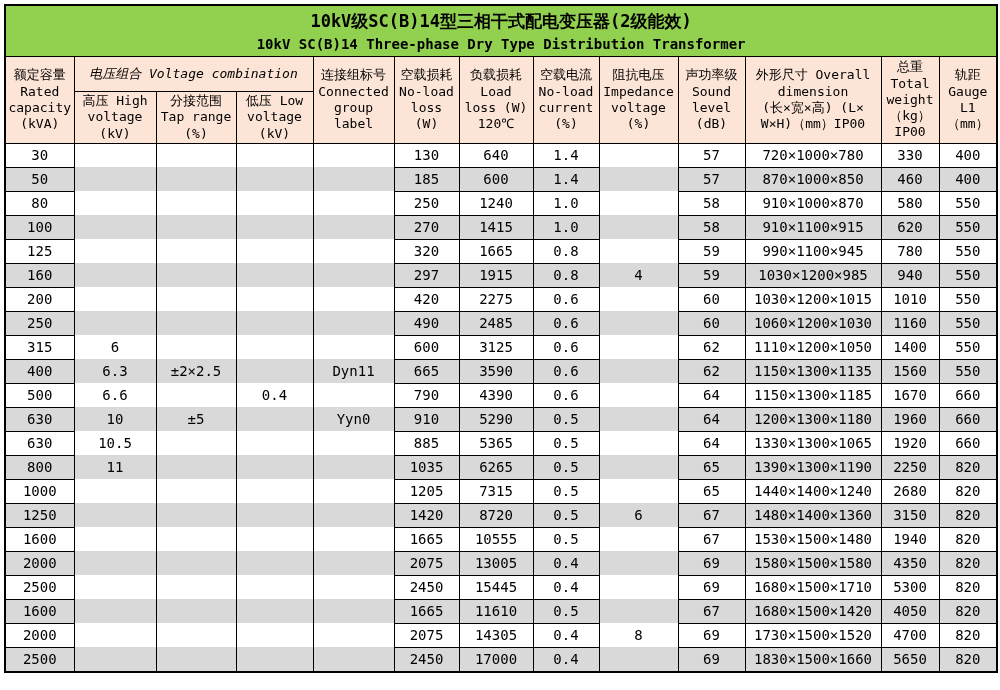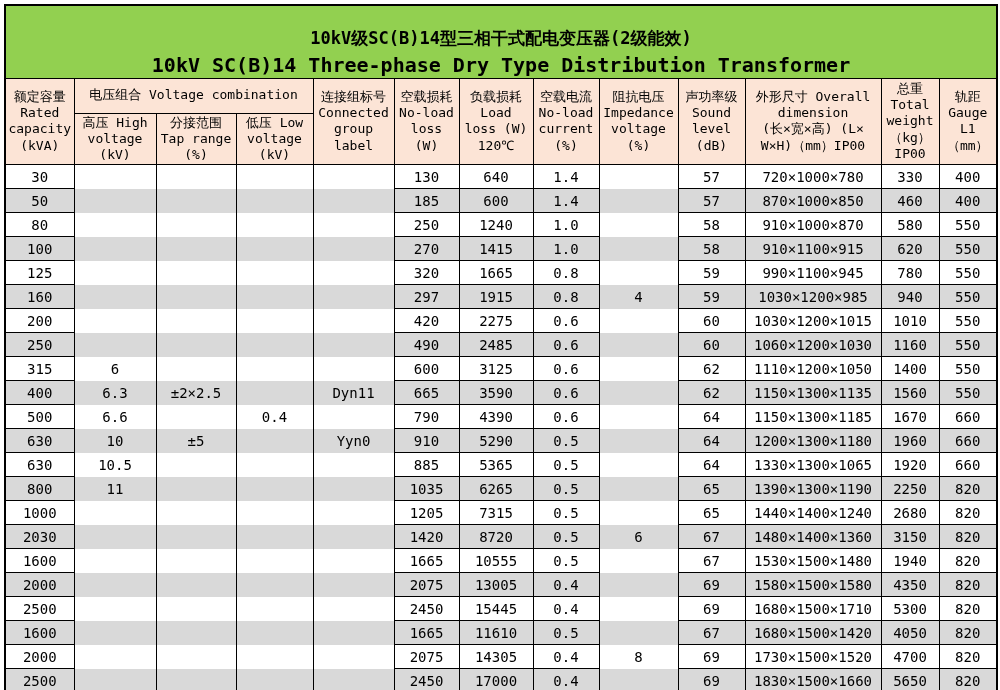--- a/index.html
+++ b/index.html
@@ -8,25 +8,25 @@
     --stripe-bg:#D9D9D9;
     --border:#000000;
   }
   html,body{margin:0;padding:0;background:#ffffff;}
   body{font-family:"DejaVu Sans Mono","Liberation Mono",monospace;color:#000;}
   .wrap{padding:4px;width:992px;}
   table{border-collapse:collapse;table-layout:fixed;width:992px;border:2px solid var(--border);}
   th,td{border:1px solid var(--border);text-align:center;vertical-align:middle;overflow:hidden;}
   
   .title-cell{background:var(--title-bg);height:50px;padding:0;}
-  .title-cn{font-size:17px;font-weight:bold;line-height:1.5;margin-top:20px;}
-  .title-en{font-size:20px;font-weight:bold;line-height:1.3;}
+  .title-cn{font-size:17px;font-weight:bold;line-height:1.5;}
+  .title-en{font-size:14px;font-weight:bold;line-height:1.3;}
   
   thead th.h{background:var(--header-bg);font-weight:normal;font-size:13px;line-height:1.25;white-space:pre-line;padding:1px 0;}
-  tr.hrow1 th.h-span{height:32px;}
+  tr.hrow1 th.h-span{height:32px;font-style:italic;}
   
   tbody td{font-size:14px;height:23px;padding:0;white-space:nowrap;}
   tbody tr:nth-child(even) td{background:var(--stripe-bg);}
   tbody td.nb{border-top:none;border-bottom:none;}
 </style>
 </head>
 <body>
 
 <div class="wrap">
   <table>
@@ -328,21 +328,21 @@
           <td>1205</td>
           <td>7315</td>
           <td>0.5</td>
           <td class="nb"></td>
           <td>65</td>
           <td>1440×1400×1240</td>
           <td>2680</td>
           <td>820</td>
         </tr>
         <tr>
-          <td>2030</td>
+          <td>1250</td>
           <td class="nb"></td>
           <td class="nb"></td>
           <td class="nb"></td>
           <td class="nb"></td>
           <td>1420</td>
           <td>8720</td>
           <td>0.5</td>
           <td class="nb">6</td>
           <td>67</td>
           <td>1480×1400×1360</td>

